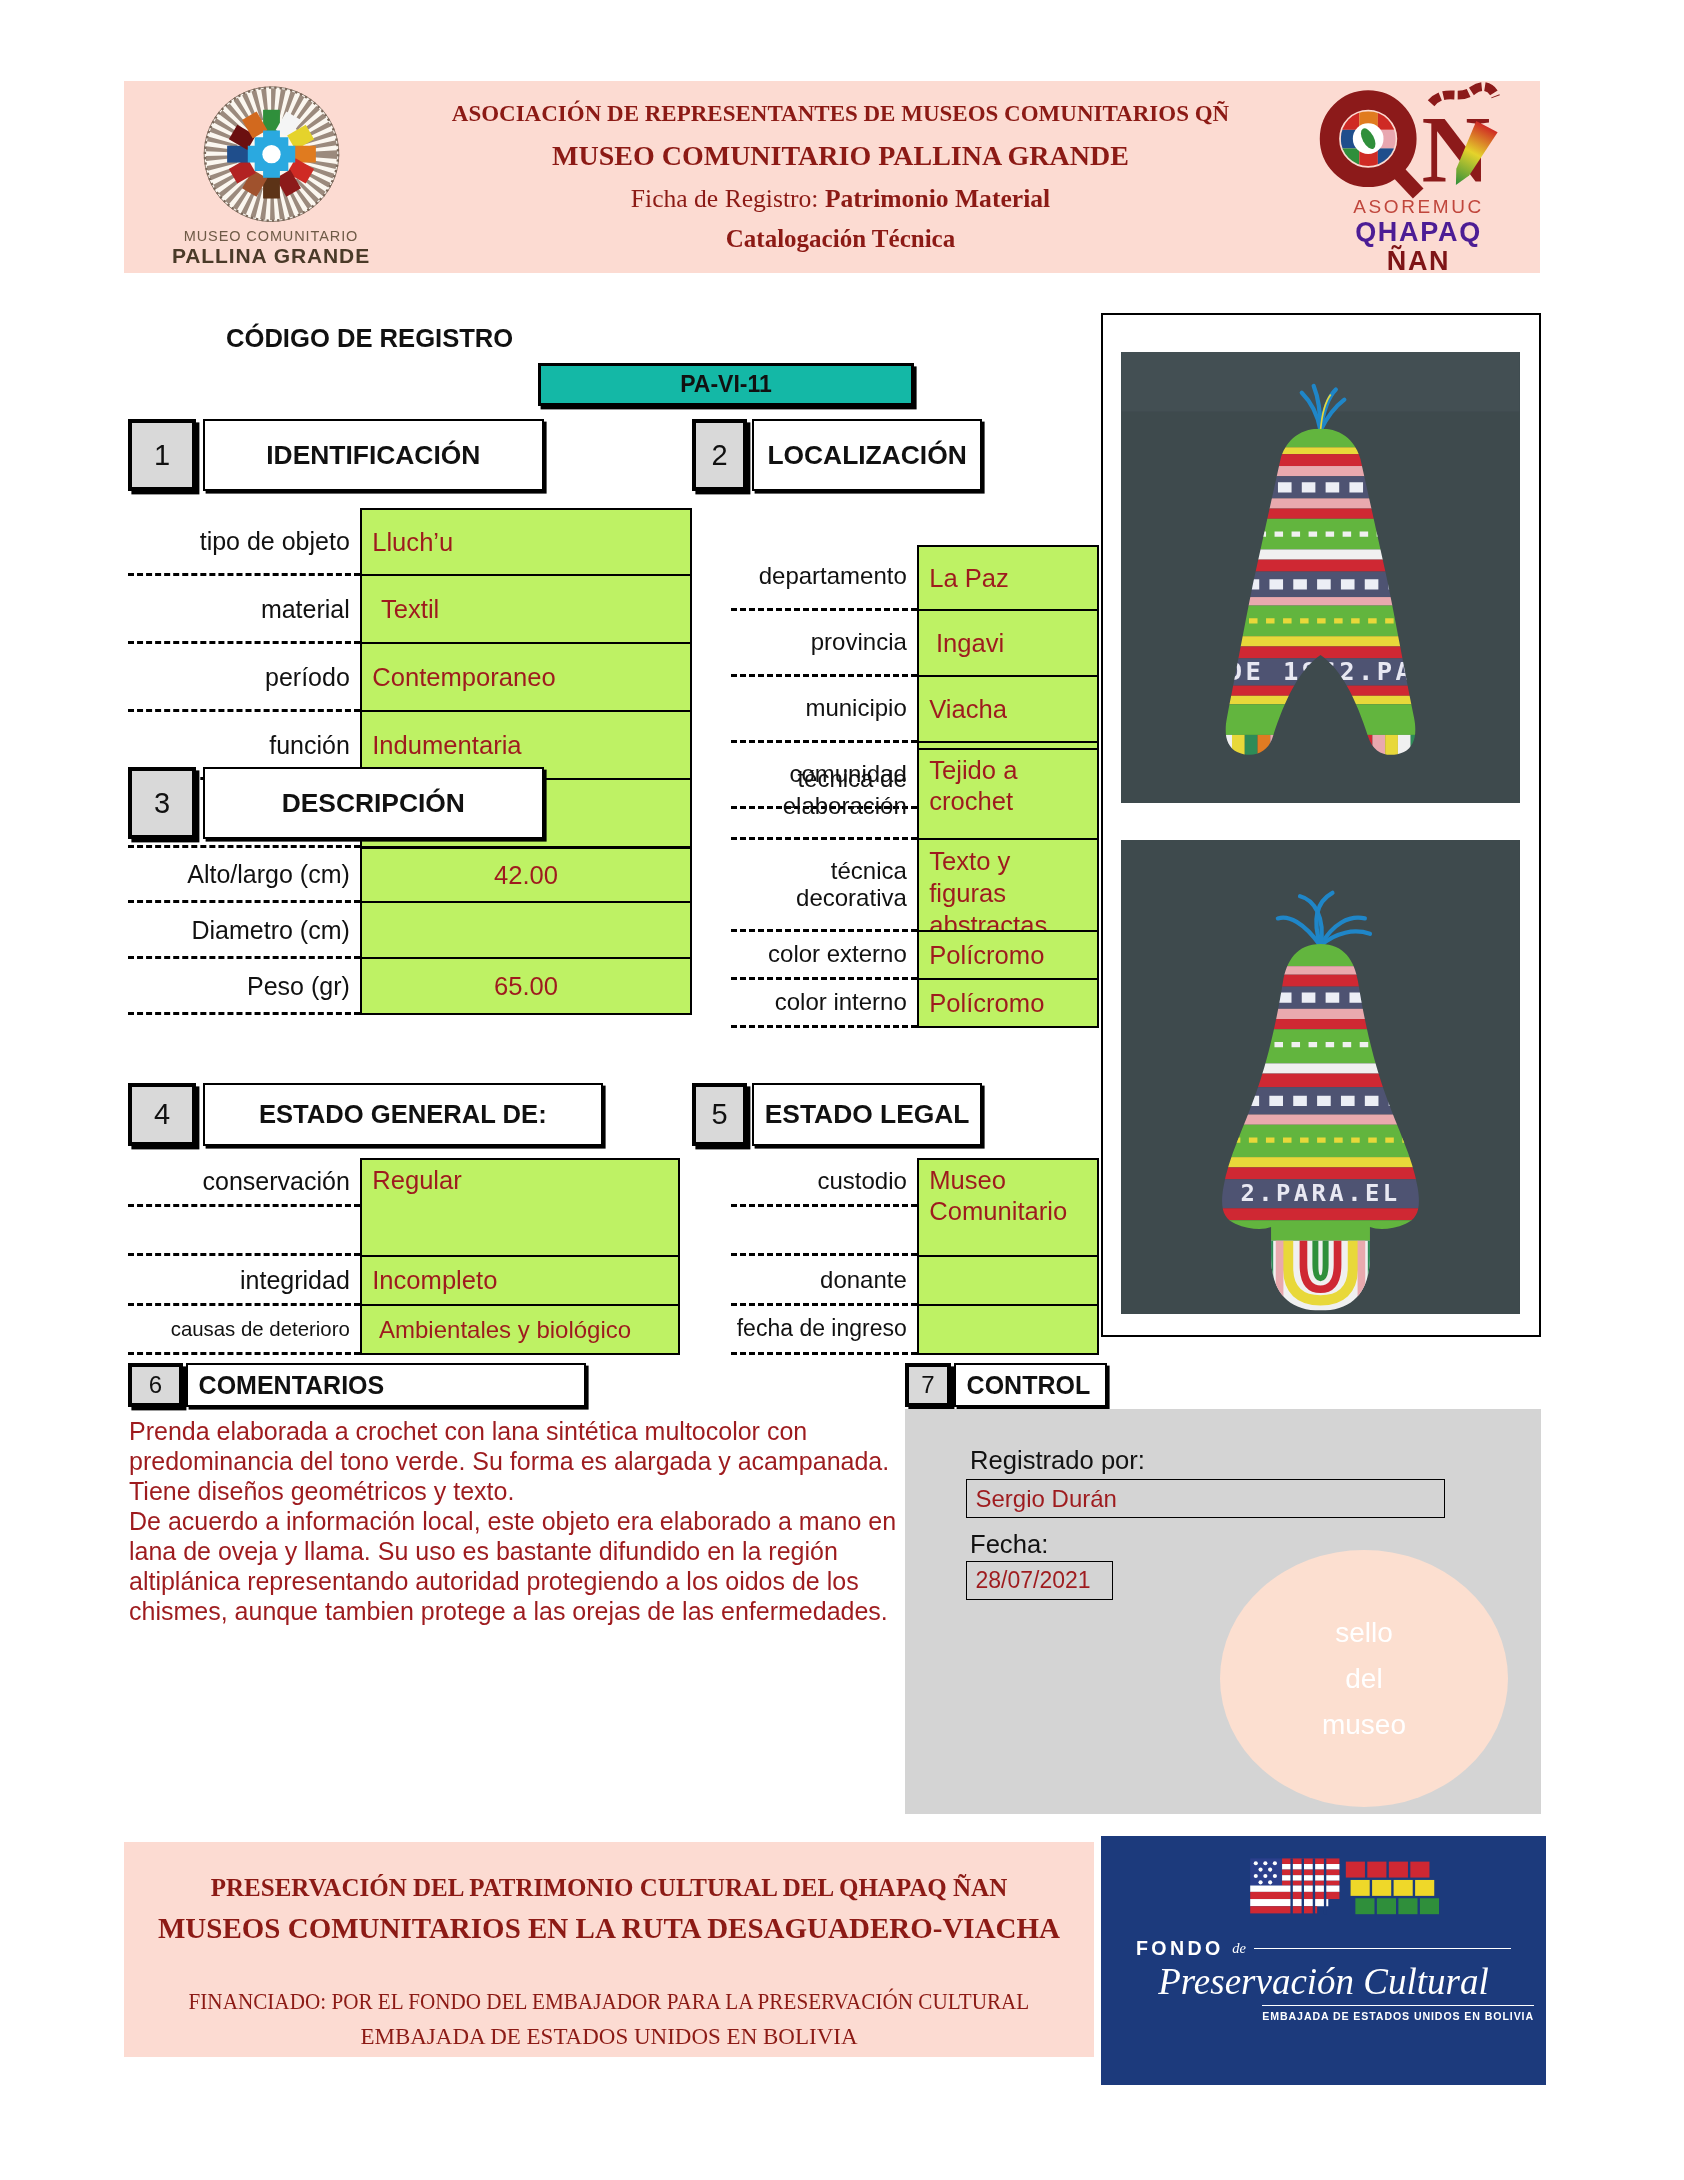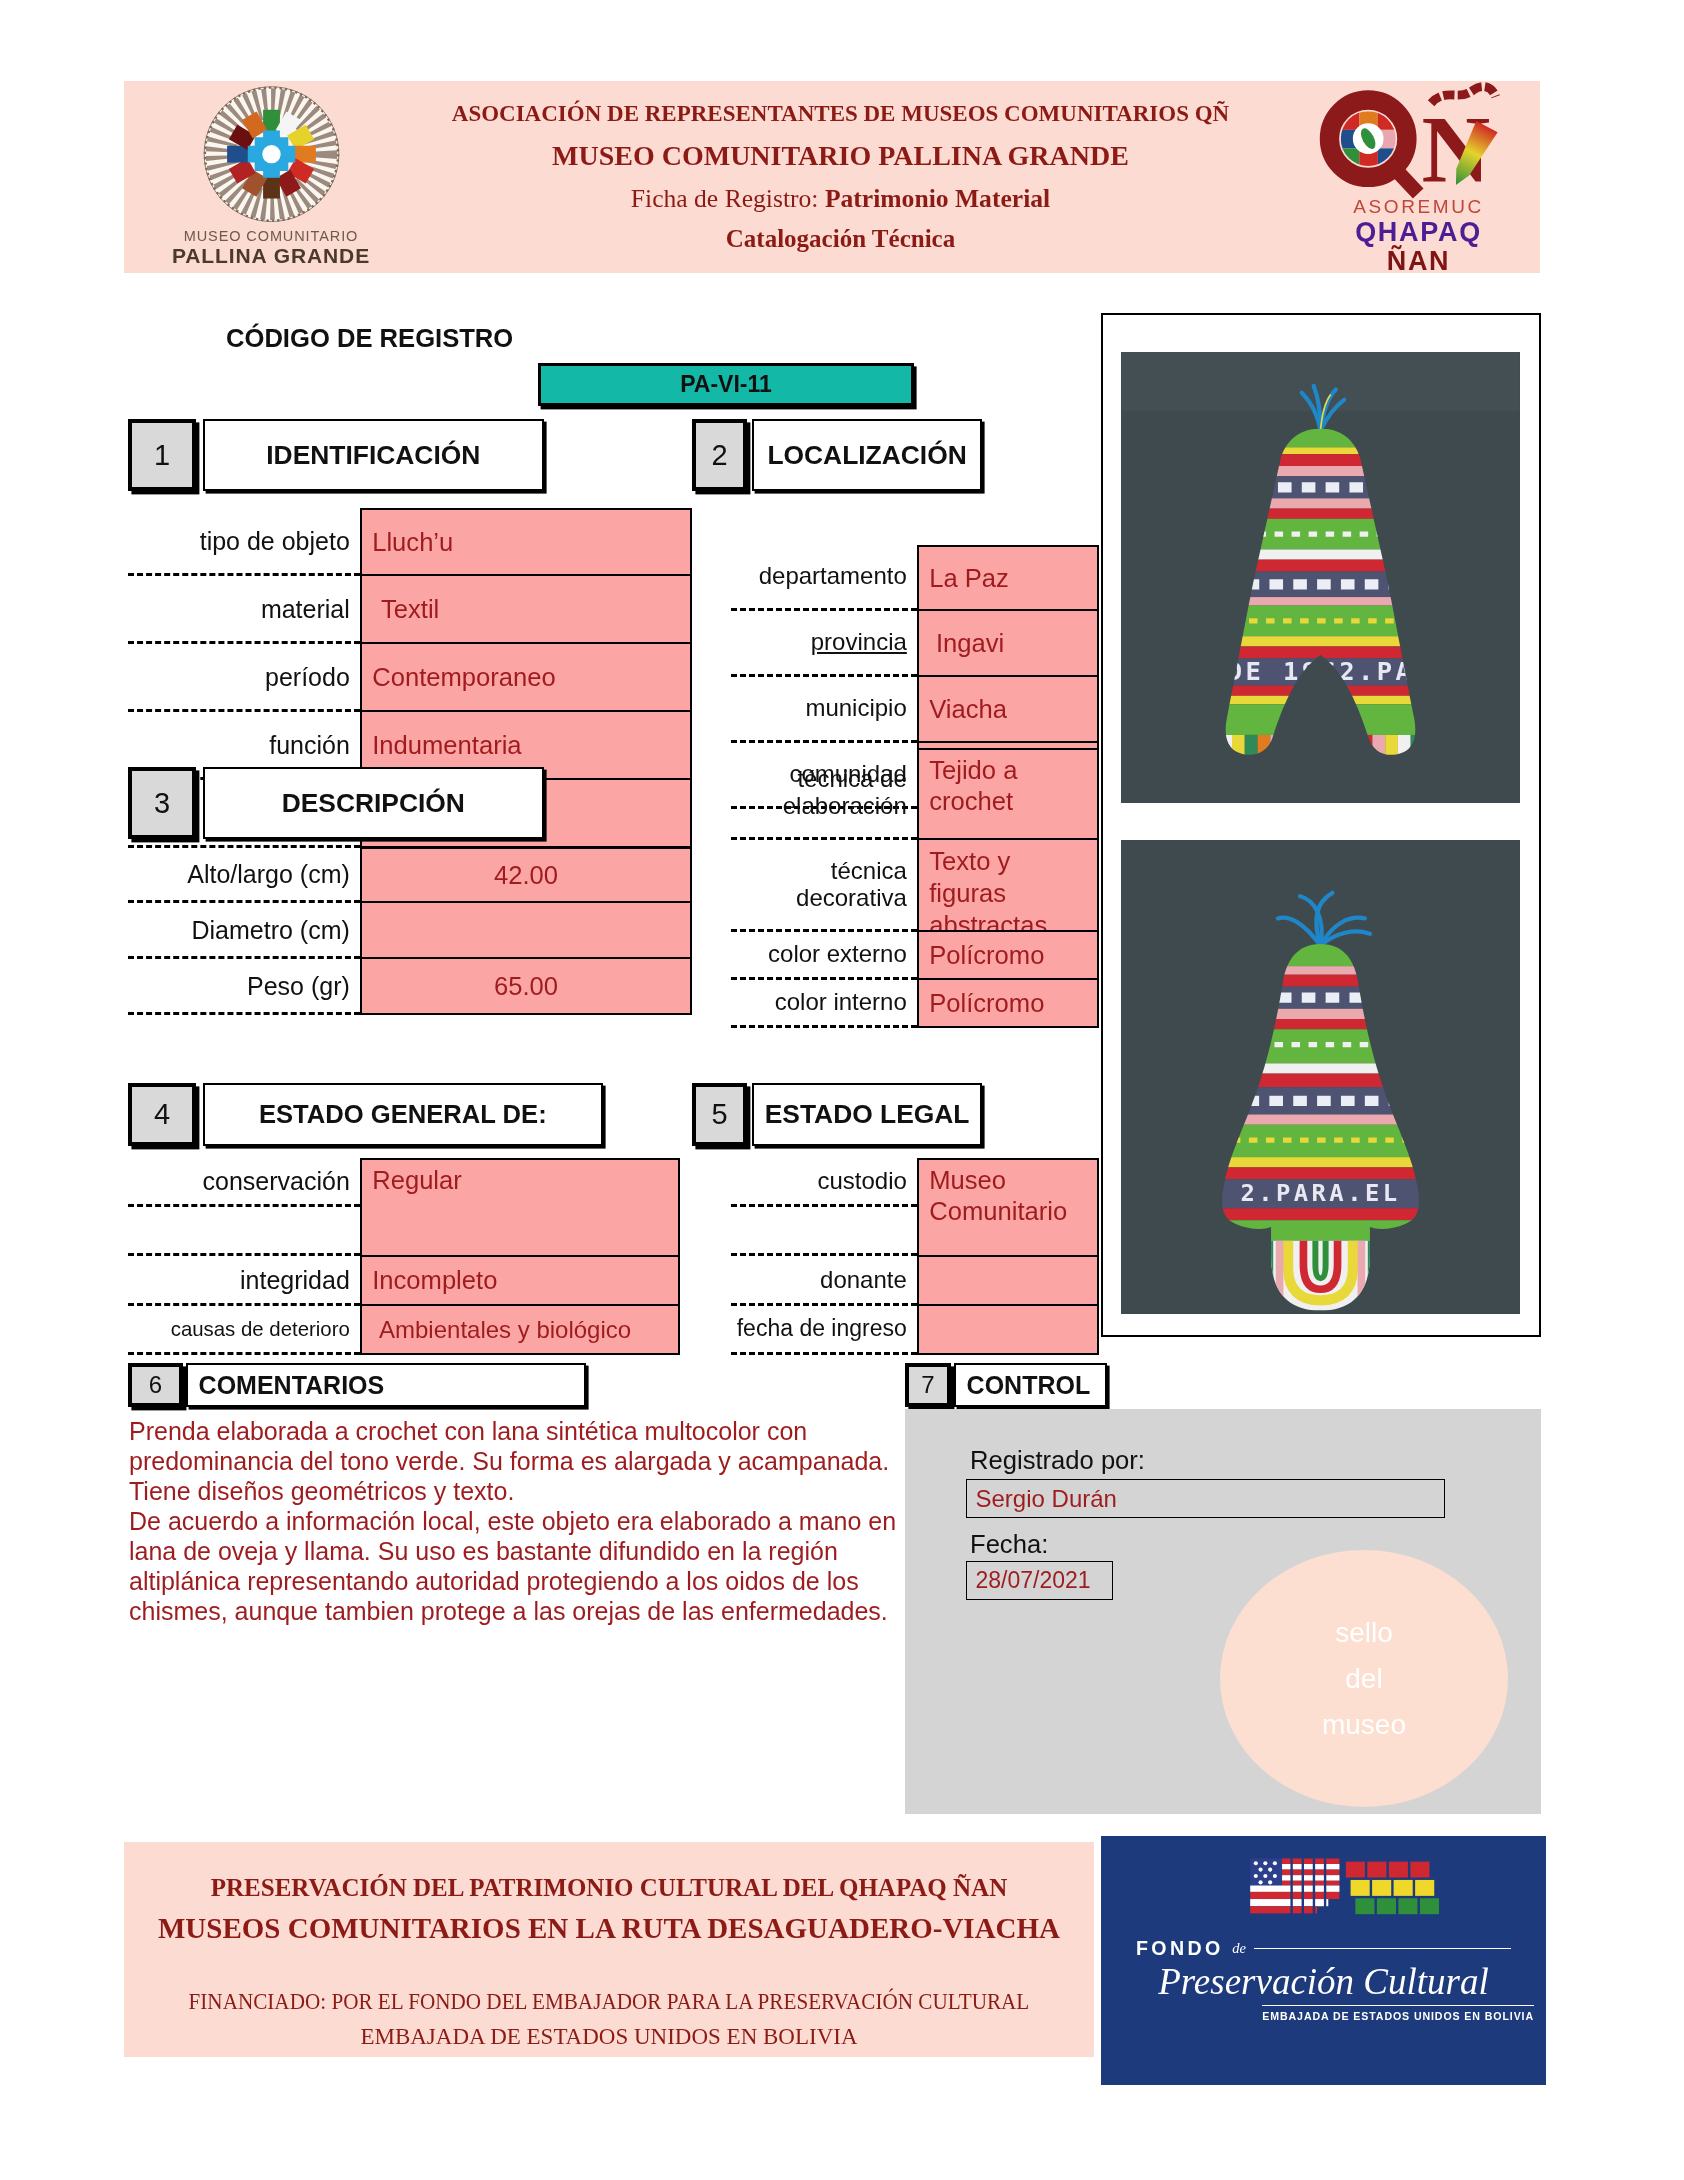--- a/index.html
+++ b/index.html
@@ -35,21 +35,21 @@
              display:flex;align-items:center;justify-content:center;font-size:29px;color:#111;}
   .sech .ttl{background:#fff;border:2.6px solid #000;box-shadow:2.6px 2.6px 0 #000;box-sizing:border-box;
              display:flex;align-items:center;justify-content:center;font-weight:bold;font-size:26.4px;color:#111;}
   .sech .ttl.left{justify-content:flex-start;padding-left:10.2px;font-size:25px;}
 
   
   .rows{position:absolute;display:flex;flex-direction:column;}
   .frow{display:flex;}
   .flab{box-sizing:border-box;border-bottom:3.4px dashed #000;display:flex;align-items:center;
         justify-content:flex-end;text-align:right;padding-right:10.2px;font-size:25px;color:#111;line-height:1.12;}
-  .fval{box-sizing:border-box;border:2.6px solid #000;border-top-width:0;background:#fca5a5;color:#9e1b1e;
+  .fval{box-sizing:border-box;border:2.6px solid #000;border-top-width:0;background:#bef264;color:#9e1b1e;
         font-size:25.6px;display:flex;align-items:center;padding:0 10.2px;overflow:hidden;line-height:31px;}
   .frow:first-child .fval{border-top-width:2.6px;}
   .fval.c{justify-content:center;padding:10px;}
   .fval.top{align-items:flex-start;padding-top:5.1px;}
   .fval.nowrap{white-space:nowrap;}
   .labcol{display:flex;flex-direction:column;}
   .flabhalf{box-sizing:border-box;border-bottom:3.4px dashed #000;display:flex;align-items:center;
             justify-content:flex-end;padding-right:10.2px;font-size:25px;color:#111;}
   .flab.small{font-size:20.4px;}
 
@@ -326,21 +326,21 @@
   <div class="sech" style="left:692px;top:419px;">
     <div class="num" style="width:55px;height:72px;">2</div>
     <div class="ttl" style="width:230px;height:72px;margin-left:5.1px;">LOCALIZACIÓN</div>
   </div>
   <div class="rows" style="left:731px;top:545px;width:368px;">
     <div class="frow" style="height:66px;">
       <div class="flab" style="width:186px;font-size:24px;">departamento</div>
       <div class="fval nowrap" style="width:182px;">La Paz</div>
     </div>
     <div class="frow" style="height:66px;">
-      <div class="flab" style="width:186px;font-size:24px;text-decoration:underline;">provincia</div>
+      <div class="flab" style="width:186px;font-size:24px;">provincia</div>
       <div class="fval nowrap" style="width:182px;padding-left:17px;">Ingavi</div>
     </div>
     <div class="frow" style="height:66px;">
       <div class="flab" style="width:186px;font-size:24px;">municipio</div>
       <div class="fval nowrap" style="width:182px;">Viacha</div>
     </div>
     <div class="frow" style="height:66px;">
       <div class="flab" style="width:186px;font-size:24px;">comunidad</div>
       <div class="fval nowrap" style="width:182px;">Pallina Grande</div>
     </div>

